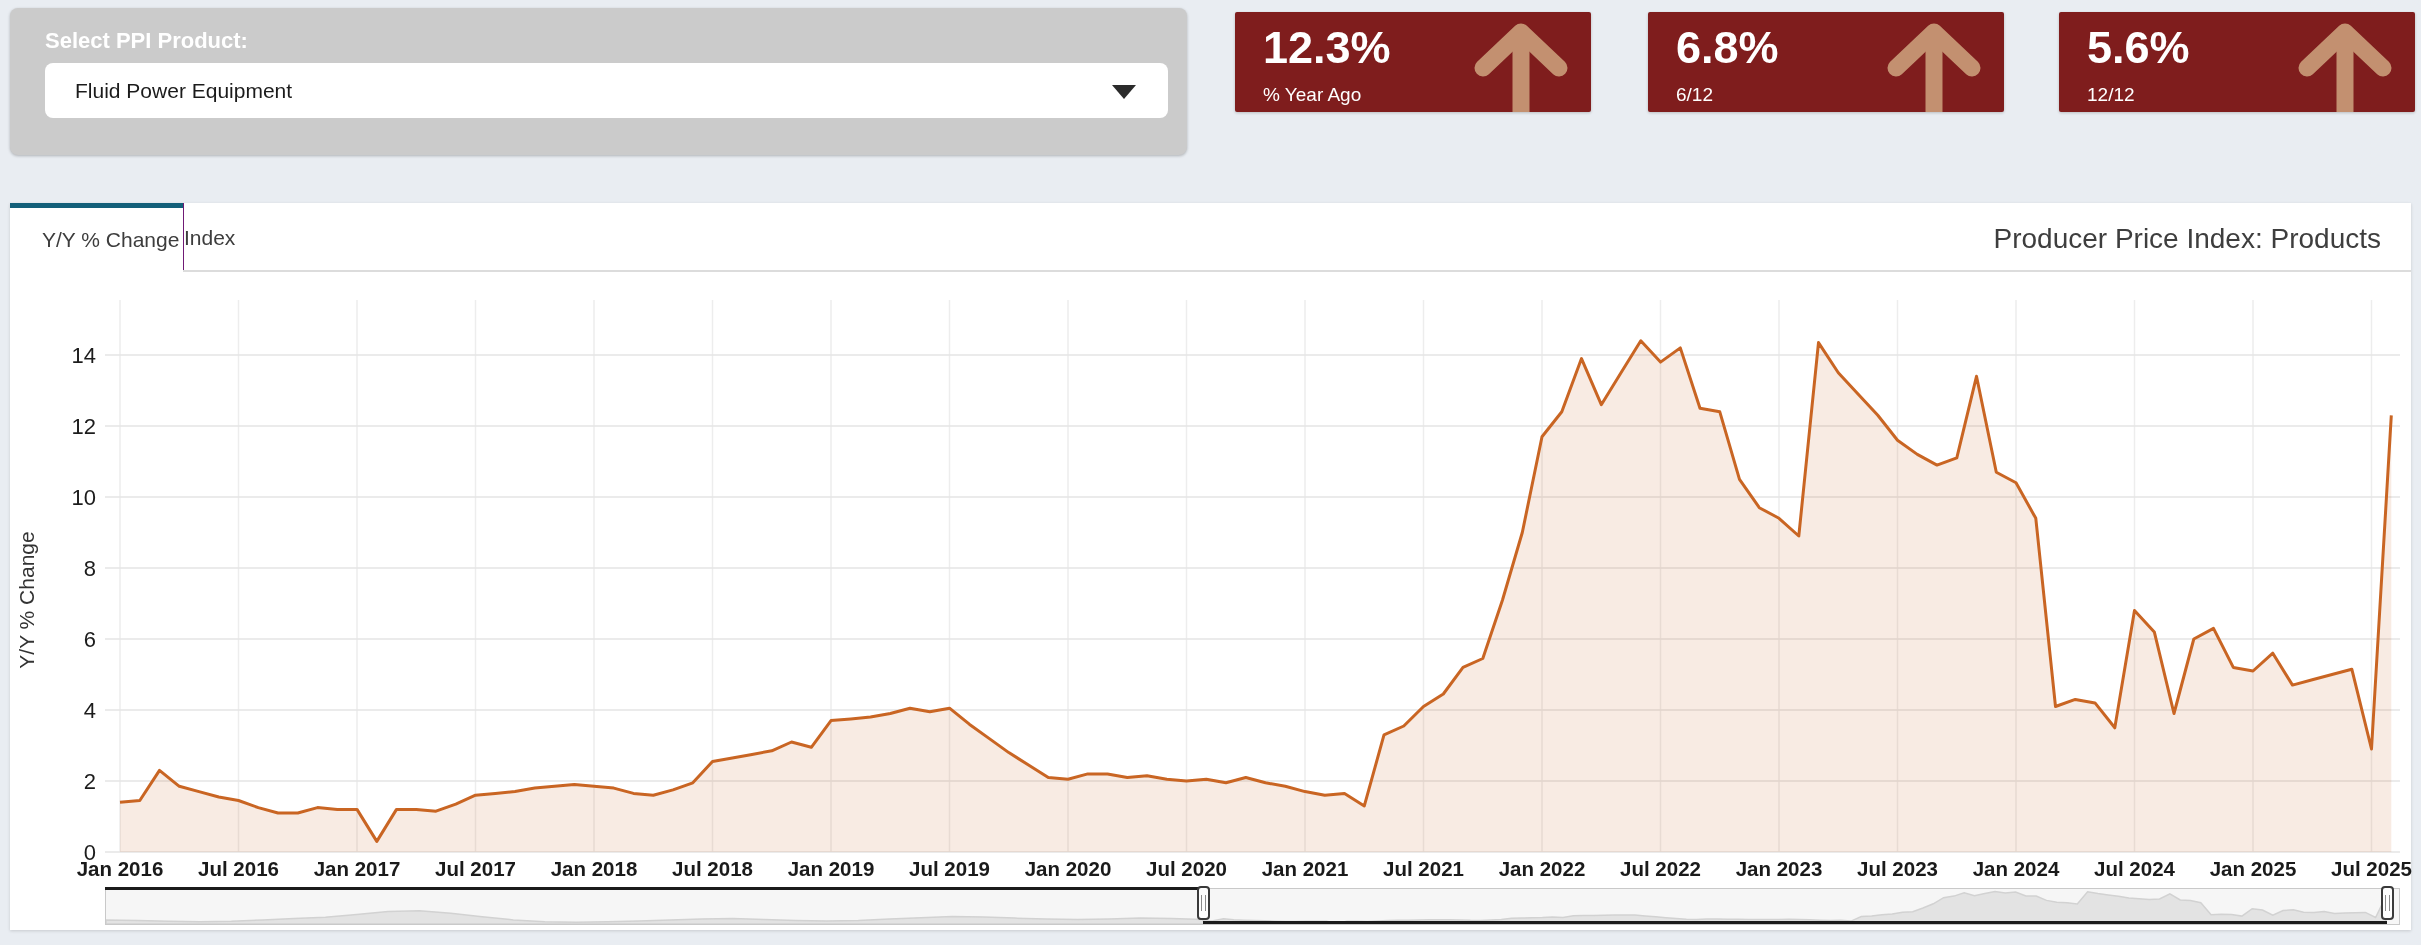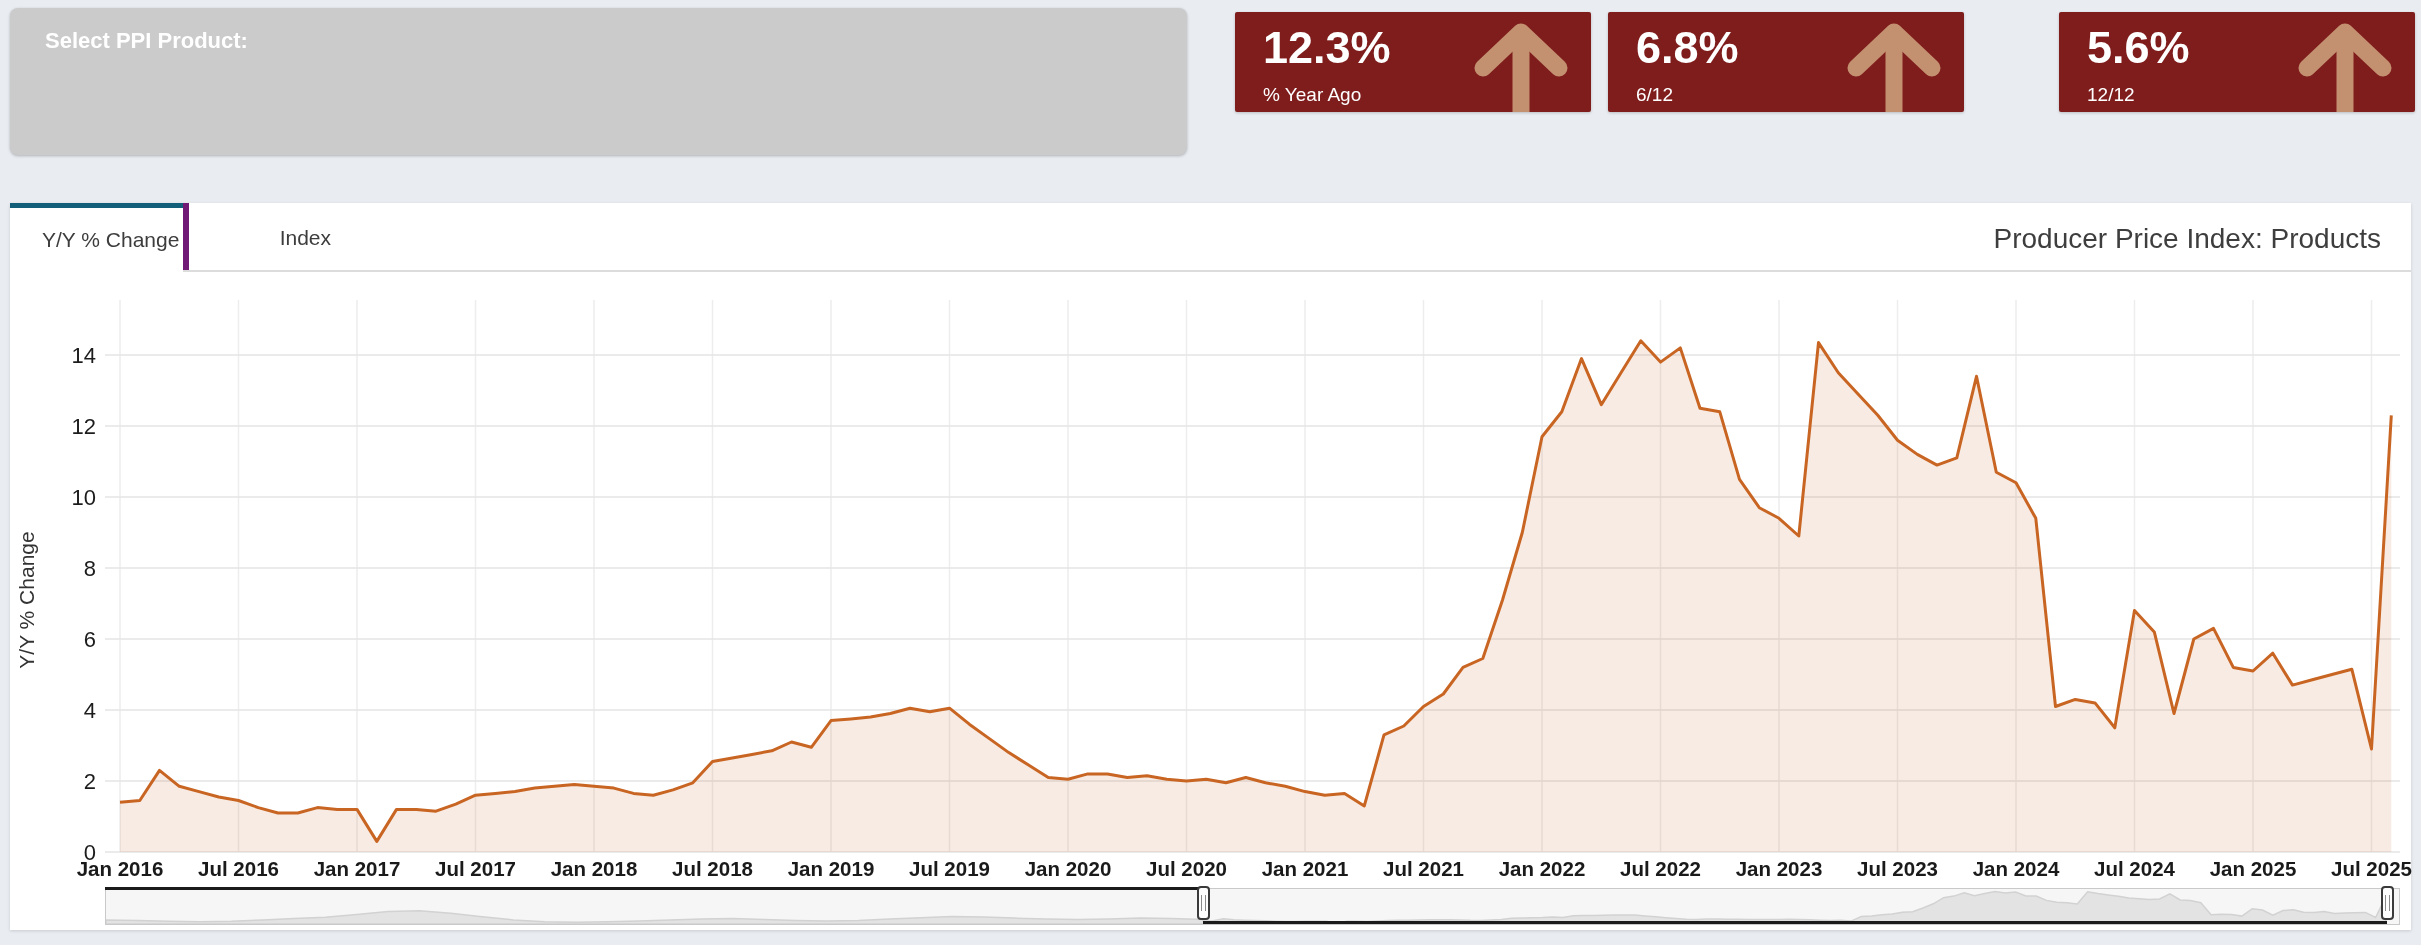--- a/index.html
+++ b/index.html
@@ -38,21 +38,21 @@
     border-top:14px solid #2b2b2b;
   }
   
   .kpi-card {
     position:absolute; top:12px; height:100px; width:356px;
     background:#7f1d1d; border-radius:2px;
     box-shadow:0 1px 3px rgba(0,0,0,.2);
     color:#ffffff; overflow:hidden;
   }
   .kpi-card.c1 { left:1235px; }
-  .kpi-card.c2 { left:1608px; }
+  .kpi-card.c2 { left:1648px; }
   .kpi-card.c3 { left:2059px; }
   .kpi-value { position:absolute; left:28px; top:10px; font-size:45px; font-weight:bold; }
   .kpi-label { position:absolute; left:28px; top:72px; font-size:19px;text-align:center; }
   .kpi-arrow { position:absolute; right:22px; top:8px; }
   
   .chart-card {
     position:absolute; left:10px; top:203px; width:2401px; height:727px;
     background:#ffffff;
     box-shadow:0 1px 3px rgba(0,0,0,.15);
   }
@@ -61,22 +61,22 @@
     background:#ffffff; display:flex; align-items:center;
     font-size:21px; color:#3d3d3d; cursor:pointer;
   }
   .tab-active {
     left:0; width:173px;
     border-top:5px solid #135f79;
     padding-left:32px;
   }
   .tab-index {
     left:173px; width:148px;
-    justify-content:flex-end;
-    border-left:6px solid #701a75;
+    justify-content:flex-start;
+    border-left:1px solid #701a75;
   }
   .tab-strip-border {
     position:absolute; left:173px; top:67px; right:0; height:2px;
     background:#dcdcdc;
   }
   .chart-title {
     position:absolute; right:30px; top:20px;
     font-size:28px; color:#3e3e3e;
   }
   #main-chart { position:absolute; left:0px; top:272px; width:2421px; height:616px; }
@@ -102,20 +102,24 @@
   .nav-handle::after {
     content:""; position:absolute; right:2px; top:7px; bottom:7px; width:1px;
     background:#8a8a8a;
   }
 </style>
 </head>
 <body>
 
 <div class="control-panel">
   <div class="control-label">Select PPI Product:</div>
+  <div class="dropdown">
+    <span class="dropdown-text">Fluid Power Equipment</span>
+    <span class="dropdown-caret"></span>
+  </div>
 </div>
 
 <div class="kpi-card c1">
   <div class="kpi-value">12.3%</div>
   <div class="kpi-label">% Year Ago</div>
   <svg class="kpi-arrow" width="96" height="92" viewBox="0 0 96 92">
     <path d="M10 48 L48 12 L86 48" fill="none" stroke="#c39070" stroke-width="17" stroke-linecap="round" stroke-linejoin="round"></path>
     <line x1="48" y1="16" x2="48" y2="92" stroke="#c39070" stroke-width="17"></line>
   </svg>
 </div>

